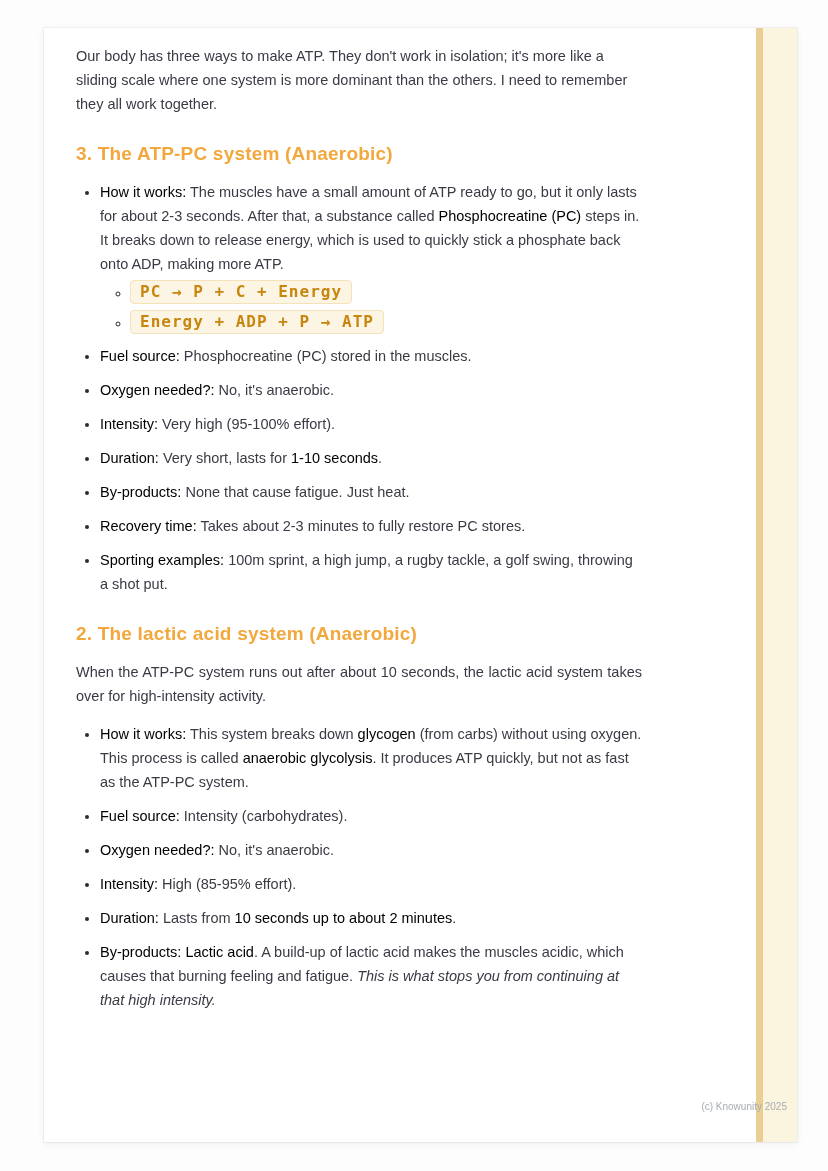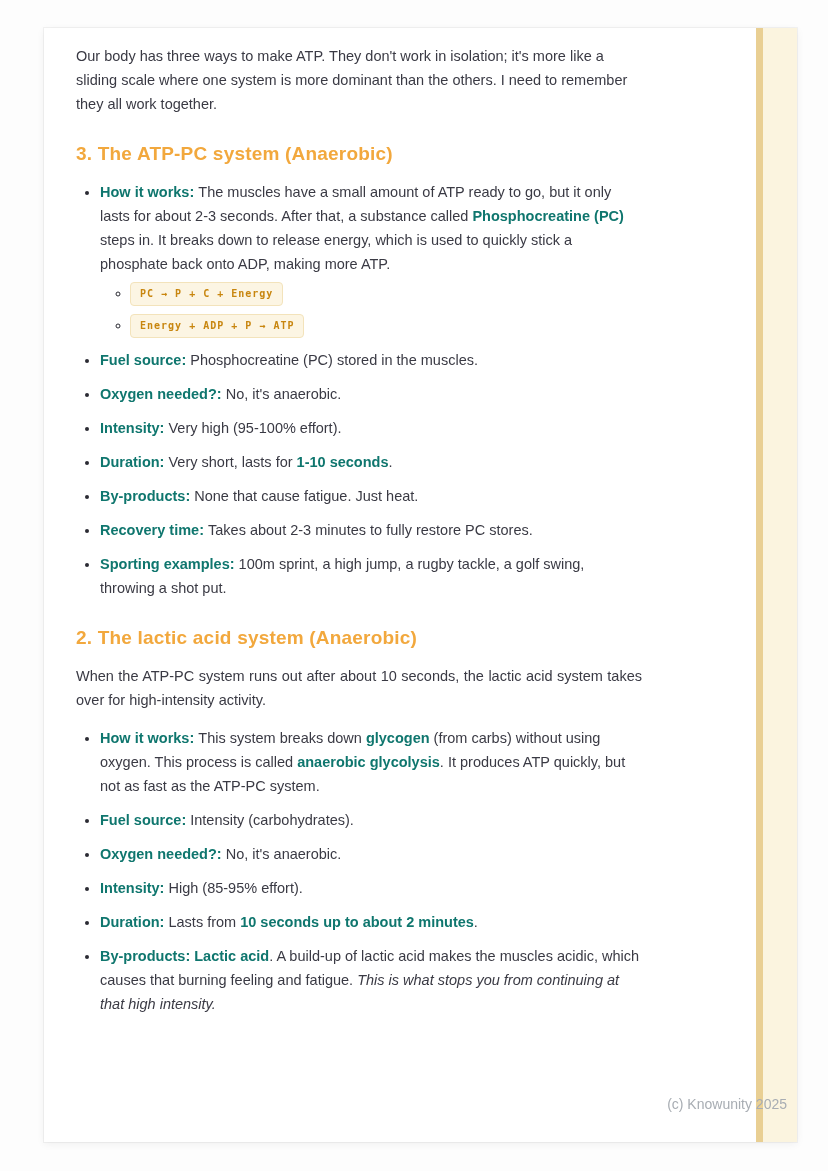--- a/index.html
+++ b/index.html
@@ -27,36 +27,36 @@
   }
   .intro { max-width:566px; }
   .heading {
     margin:26px 0 14px; font-size:19px; line-height:24px;
     color:#f2a83d; font-weight:700; letter-spacing:.2px;
   }
   .lead { max-width:566px; text-align:justify; margin:0 0 12px; }
   .main-list { margin:14px 0 0; padding-left:24px; max-width:566px; list-style:disc; }
   .main-list > li { margin:0 0 10px; }
   .main-list > li::marker { color:#2b2b33; }
-  .b { font-weight:700; color:#0f766e; }
+  .b { font-weight:400; color:#000000; }
   .i { font-style:italic; }
   .code-list { list-style:circle; padding-left:30px; margin:4px 0 0; }
   .code-list > li { margin:4px 0 6px; }
   .code-list > li::marker { color:#2b2b33; font-size:12px; }
   .chip {
     display:inline-block;
     font-family:"DejaVu Sans Mono","Liberation Mono",monospace;
-    font-size:10px; font-weight:700; line-height:16px;
+    font-size:16px; font-weight:700; line-height:16px;
     color:#c8860f; background:#fcf5e3;
     border:1px solid #f3e3bb; border-radius:4px;
     padding:3px 9px; letter-spacing:1px;
   }
   .footer {
     position:absolute; right:10px; bottom:30px;
-    font-size:14px; color:#a8adb3; z-index:2;
+    font-size:10px; color:#a8adb3; z-index:2;
   }
 </style>
 </head>
 <body>
 
 <div class="card">
   <div class="edge">
     <div class="edge-line"></div>
   </div>
 

